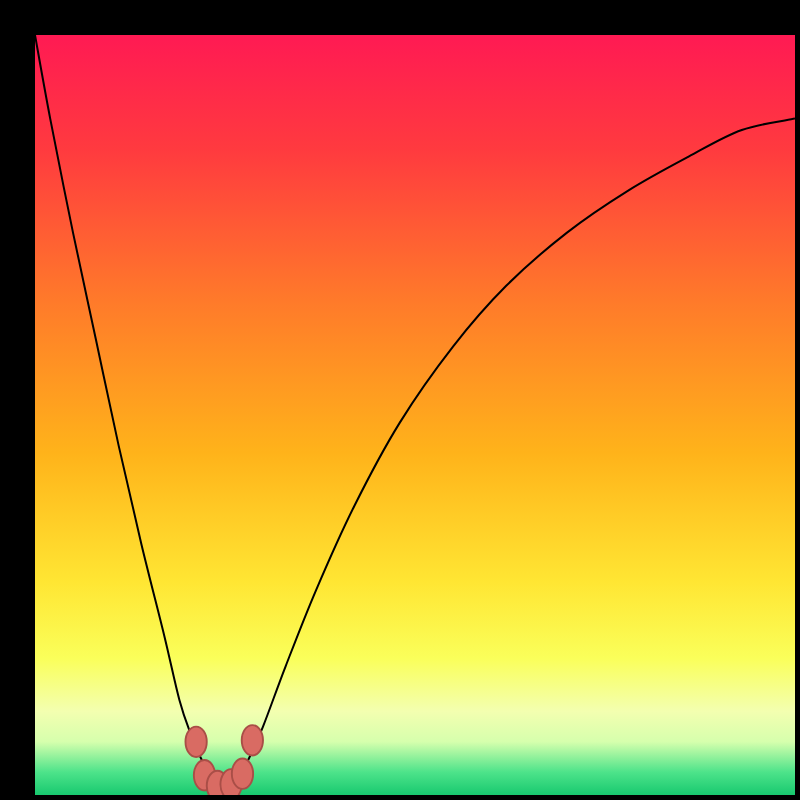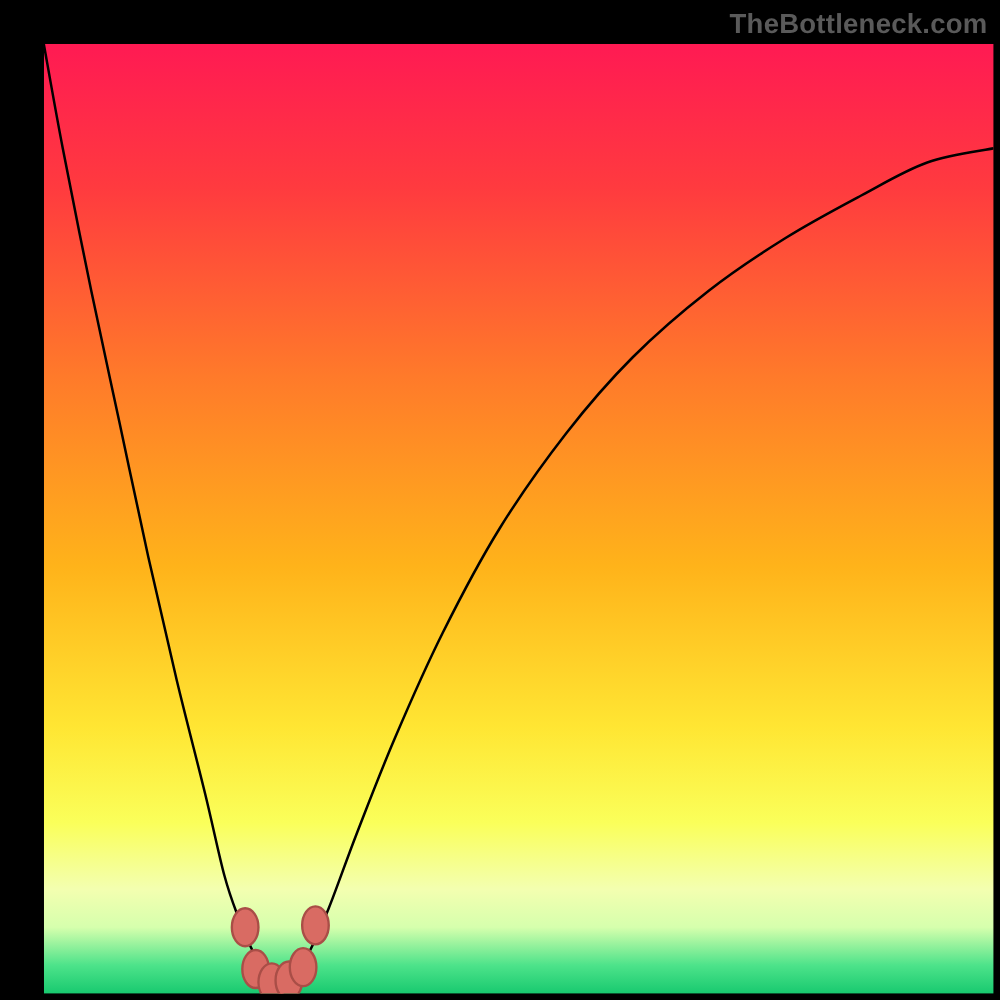--- a/index.html
+++ b/index.html
@@ -35,21 +35,20 @@
     font-size: 22px;
     font-weight: 600;
     letter-spacing: 0.2px;
   }
   svg { display: block; }
 </style>
 </head>
 <body>
 
 <div class="frame">
-  <div class="watermark">TheBottleneck.com</div>
 
   <div class="plot">
     <svg id="chart-svg" viewBox="0 0 100 100" preserveAspectRatio="none" width="760" height="760">
       <defs>
         <linearGradient id="bg-grad" x1="0" y1="0" x2="0" y2="1">
             <stop offset="0%" stop-color="#ff1a53"></stop>
             <stop offset="15%" stop-color="#ff3a3f"></stop>
             <stop offset="35%" stop-color="#ff7a2a"></stop>
             <stop offset="55.00000000000001%" stop-color="#ffb31a"></stop>
             <stop offset="72%" stop-color="#ffe633"></stop>

